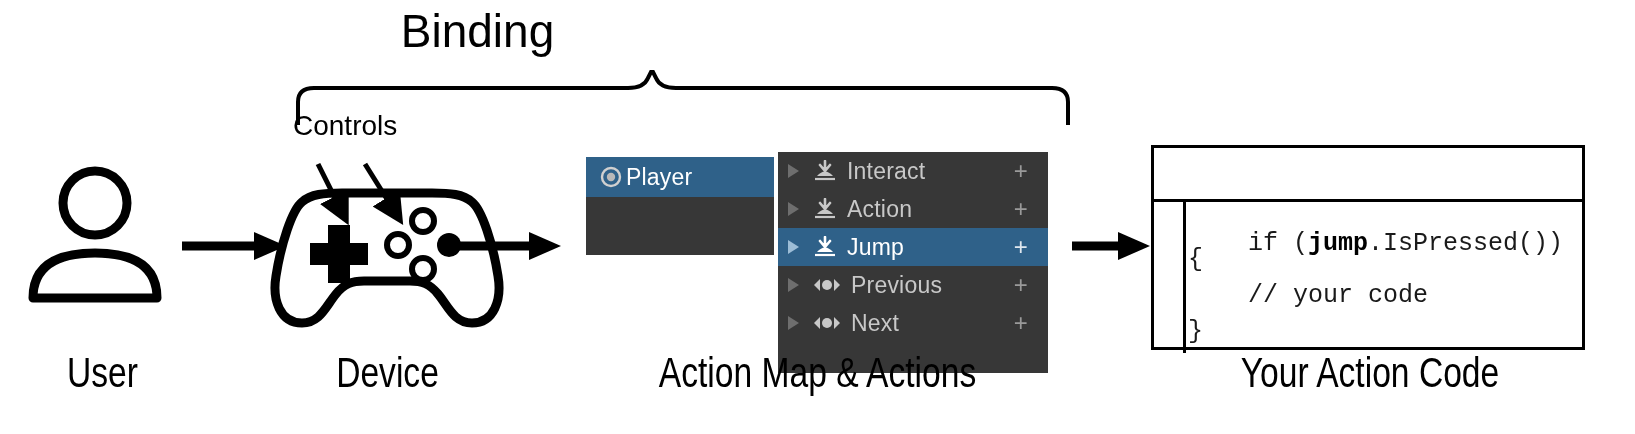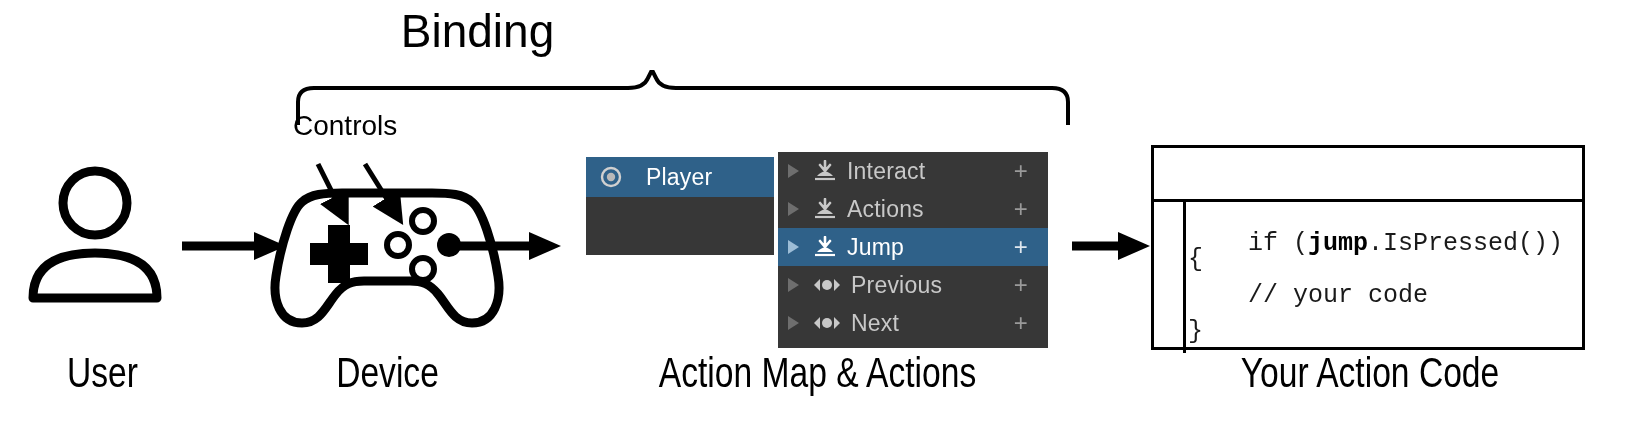--- a/index.html
+++ b/index.html
@@ -46,21 +46,21 @@
     letter-spacing:.2px;
   }
   .row.sel{background:#2F6189;color:#ffffff;}
   .row .lbl{white-space:nowrap;}
   .row .plus{
     position:absolute;right:20px;top:50%;transform:translateY(-50%);
     color:#9a9a9a;font-size:24px;line-height:1;
   }
   .row.sel .plus{color:#dfe7ee;}
 
-  .maps-row{height:40px;padding-left:14px;gap:24px;}
+  .maps-row{height:40px;padding-left:14px;gap:4px;}
   .acts-row{height:38px;padding-left:10px;gap:10px;}
 
   .ico{display:inline-flex;align-items:center;justify-content:center;flex:0 0 auto;}
 
   
   .fold{width:0;height:0;border-left:11px solid #6e6e6e;
         border-top:7px solid transparent;border-bottom:7px solid transparent;
         margin-right:4px;}
   .row.sel .fold{border-left-color:#9dbdd6;}
 
@@ -147,21 +147,21 @@
       <span class="ico">
         <svg width="22" height="22" viewBox="0 0 22 22">
           <circle cx="11" cy="11" r="9" fill="none" stroke="#d0d0d0" stroke-width="2.4"></circle>
           <circle cx="11" cy="11" r="4.2" fill="#b9b9b9"></circle>
         </svg>
       </span>
       <span class="lbl">Player</span>
     </div>
   </div>
 
-  <div class="panel" style="left:778px;top:152px;width:270px;height:196px;">
+  <div class="panel" style="left:778px;top:152px;width:270px;height:221px;">
 
     <div class="row acts-row">
       <span class="fold"></span>
       <span class="ico">
         <svg width="24" height="22" viewBox="0 0 24 22">
           <path d="M12,1 L12,8 M12,11 L7,5 M12,11 L17,5" stroke="#c8c8c8" stroke-width="2.6" fill="none" stroke-linecap="round"></path>
           <path d="M4,16 Q12,7 20,16 Z" fill="#c8c8c8"></path>
           <line x1="2" y1="19" x2="22" y2="19" stroke="#c8c8c8" stroke-width="2.2"></line>
         </svg>
       </span>
@@ -171,21 +171,21 @@
 
     <div class="row acts-row">
       <span class="fold"></span>
       <span class="ico">
         <svg width="24" height="22" viewBox="0 0 24 22">
           <path d="M12,1 L12,8 M12,11 L7,5 M12,11 L17,5" stroke="#c8c8c8" stroke-width="2.6" fill="none" stroke-linecap="round"></path>
           <path d="M4,16 Q12,7 20,16 Z" fill="#c8c8c8"></path>
           <line x1="2" y1="19" x2="22" y2="19" stroke="#c8c8c8" stroke-width="2.2"></line>
         </svg>
       </span>
-      <span class="lbl">Actions</span>
+      <span class="lbl">Action</span>
       <span class="plus">+</span>
     </div>
 
     <div class="row acts-row sel">
       <span class="fold"></span>
       <span class="ico">
         <svg width="24" height="22" viewBox="0 0 24 22">
           <path d="M12,1 L12,8 M12,11 L7,5 M12,11 L17,5" stroke="#ffffff" stroke-width="2.6" fill="none" stroke-linecap="round"></path>
           <path d="M4,16 Q12,7 20,16 Z" fill="#ffffff"></path>
           <line x1="2" y1="19" x2="22" y2="19" stroke="#ffffff" stroke-width="2.2"></line>

